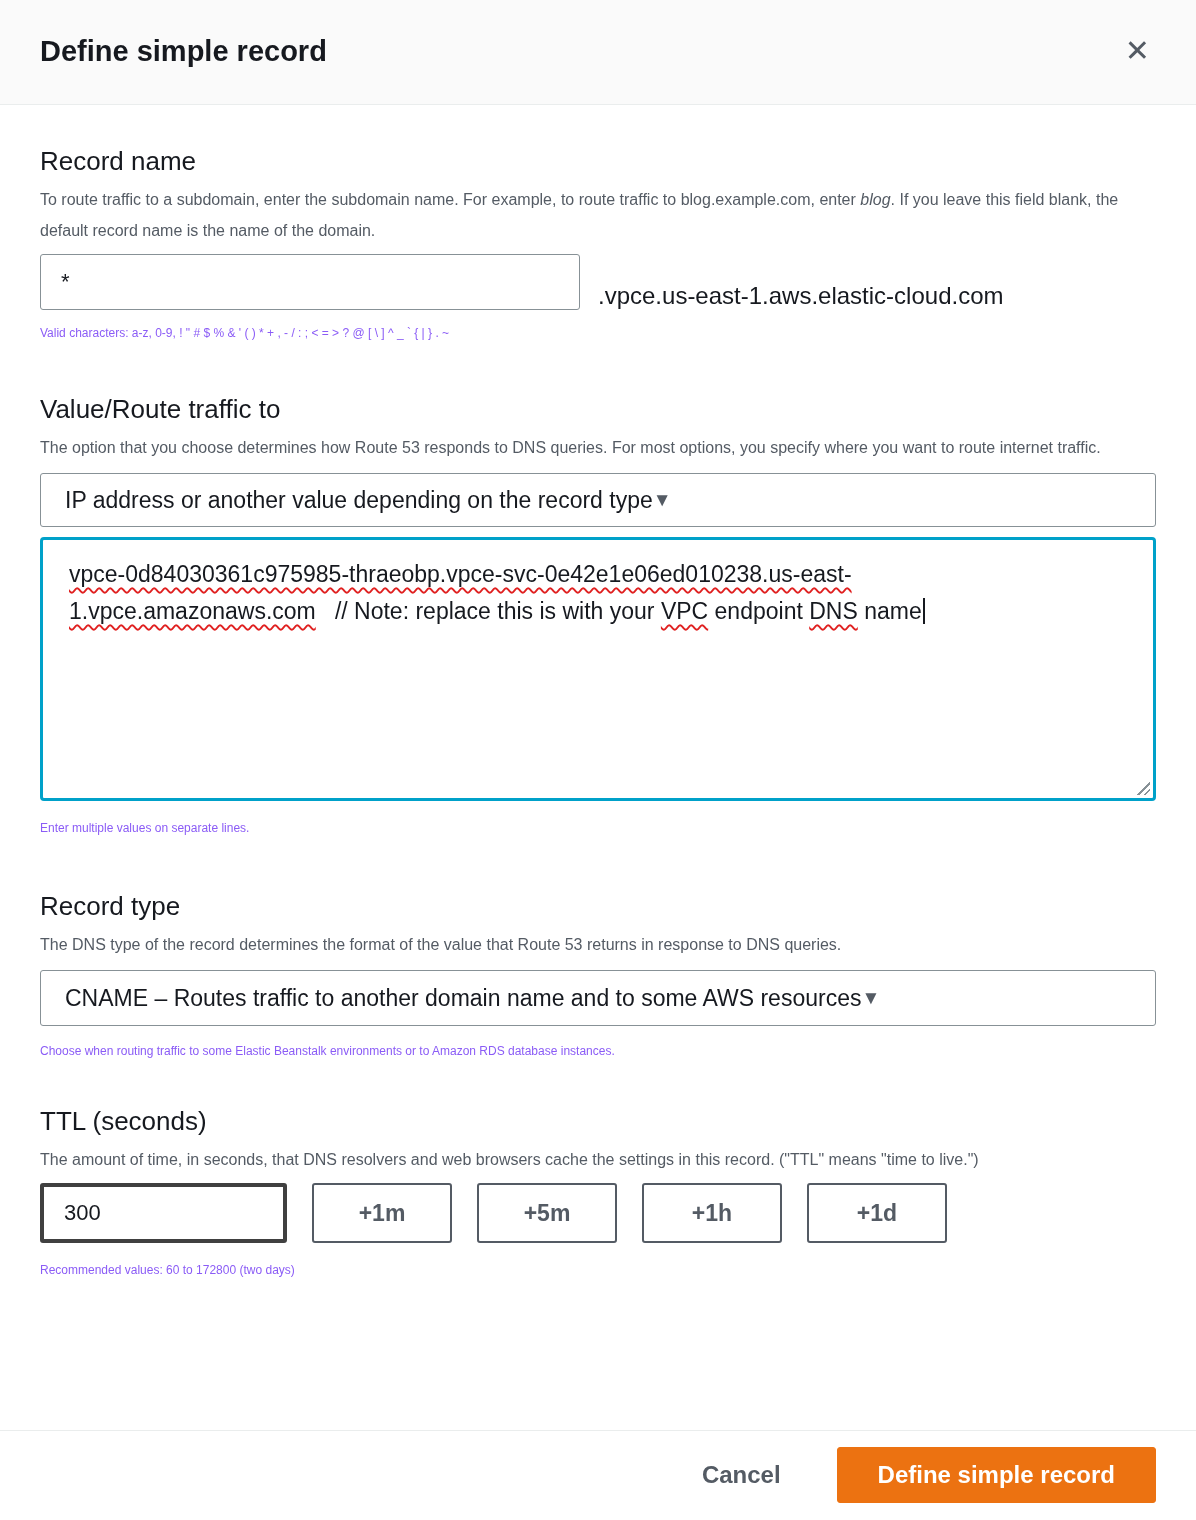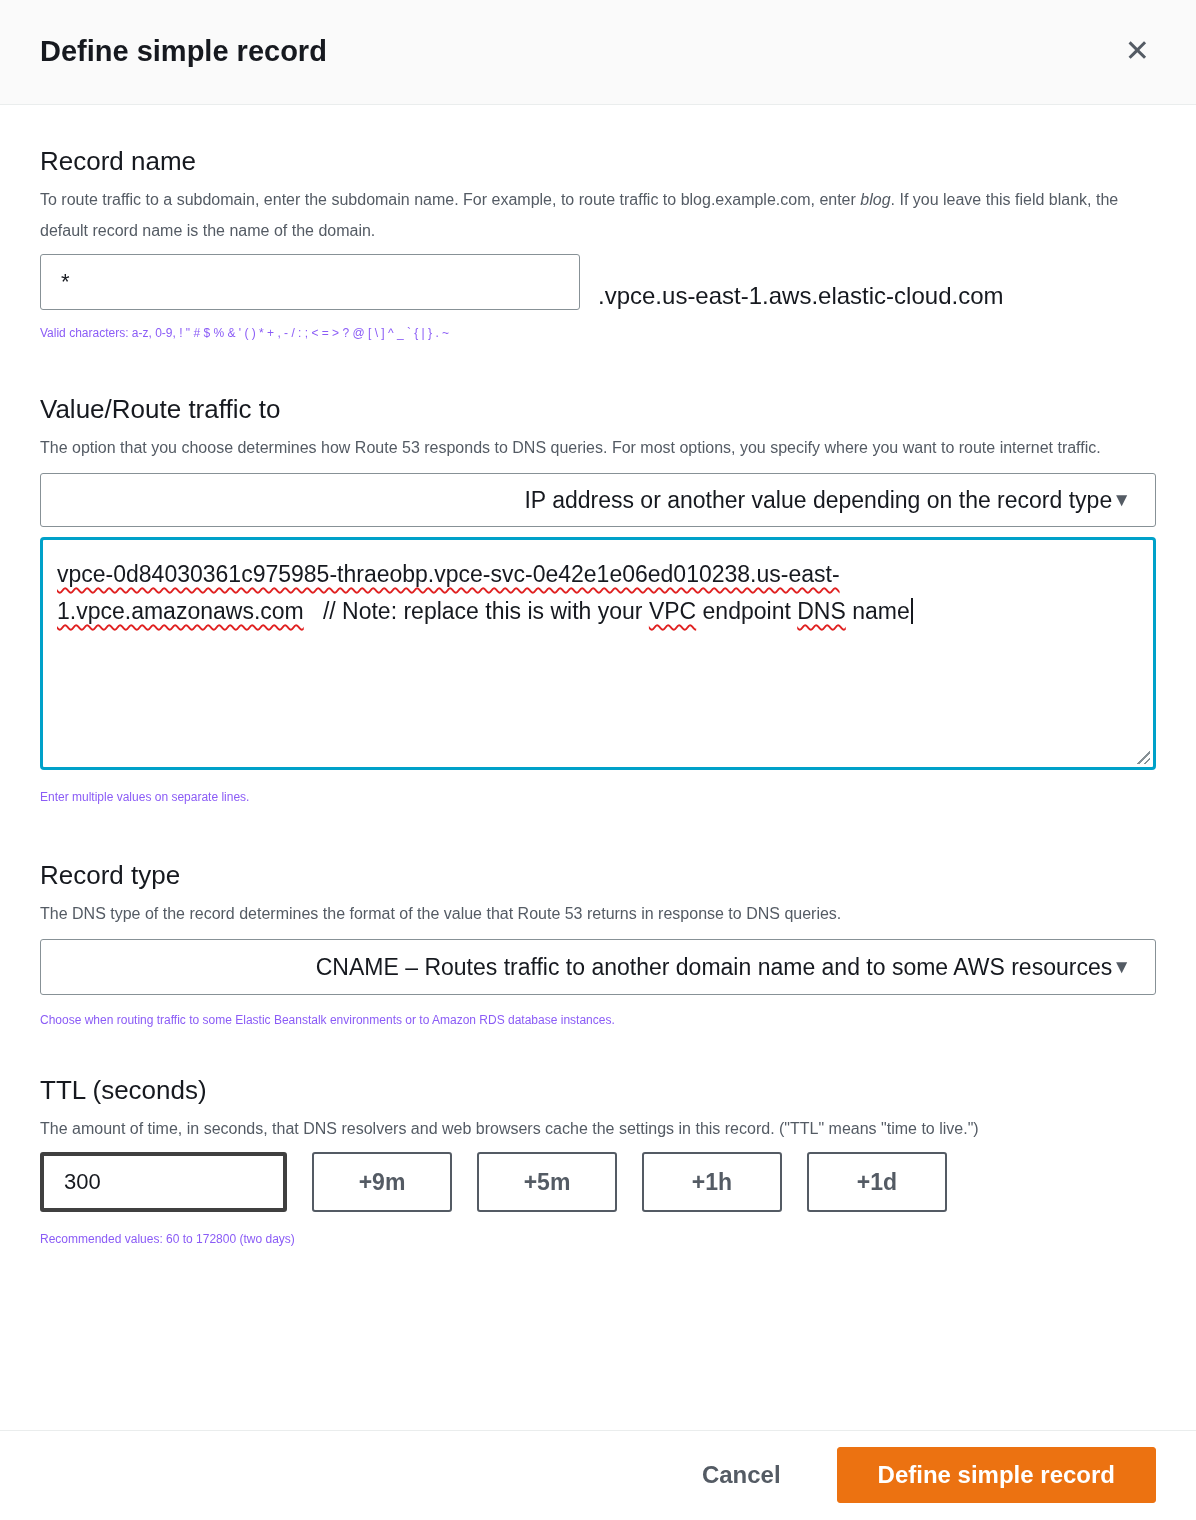--- a/index.html
+++ b/index.html
@@ -57,36 +57,36 @@
 
   
   .dropdown {
     margin-top: 10px;
     height: 54px;
     border: 1px solid #879196;
     border-radius: 3px;
     background: #ffffff;
     display: flex;
     align-items: center;
-    justify-content: flex-end;
+    justify-content: flex-start;
     padding: 0 24px;
     cursor: pointer;
   }
   .dropdown-value { font-size: 23px; color: #16191f; }
   .dropdown-caret { font-size: 19px; color: #545b64; }
 
   
   .value-textarea {
     position: relative;
     margin-top: 10px;
-    height: 233px;
+    height: 264px;
     border: 3px solid #00a1c9;
     border-radius: 4px;
     background: #ffffff;
-    padding: 16px 14px;
+    padding: 16px 26px;
     font-size: 23px;
     line-height: 37px;
     color: #16191f;
     white-space: pre-wrap;
     overflow-wrap: break-word;
     cursor: text;
   }
   .misspelled {
     text-decoration: underline wavy #e02020;
     text-decoration-skip-ink: none;
@@ -190,21 +190,21 @@
         <span class="dropdown-caret">▼</span>
       </div>
       <div class="hint" style="margin-top:12px;">Choose when routing traffic to some Elastic Beanstalk environments or to Amazon RDS database instances.</div>
     </div>
 
     <div class="section" style="margin-top:40px;">
       <div class="section-label">TTL (seconds)</div>
       <div class="section-desc">The amount of time, in seconds, that DNS resolvers and web browsers cache the settings in this record. ("TTL" means "time to live.")</div>
       <div class="ttl-row">
         <input class="text-input ttl-input" type="text" value="300" style="">
-        <button class="ttl-btn">+9m</button>
+        <button class="ttl-btn">+1m</button>
         <button class="ttl-btn">+5m</button>
         <button class="ttl-btn">+1h</button>
         <button class="ttl-btn">+1d</button>
       </div>
       <div class="hint">Recommended values: 60 to 172800 (two days)</div>
     </div>
 
   </div>
 
   <div class="modal-footer">

